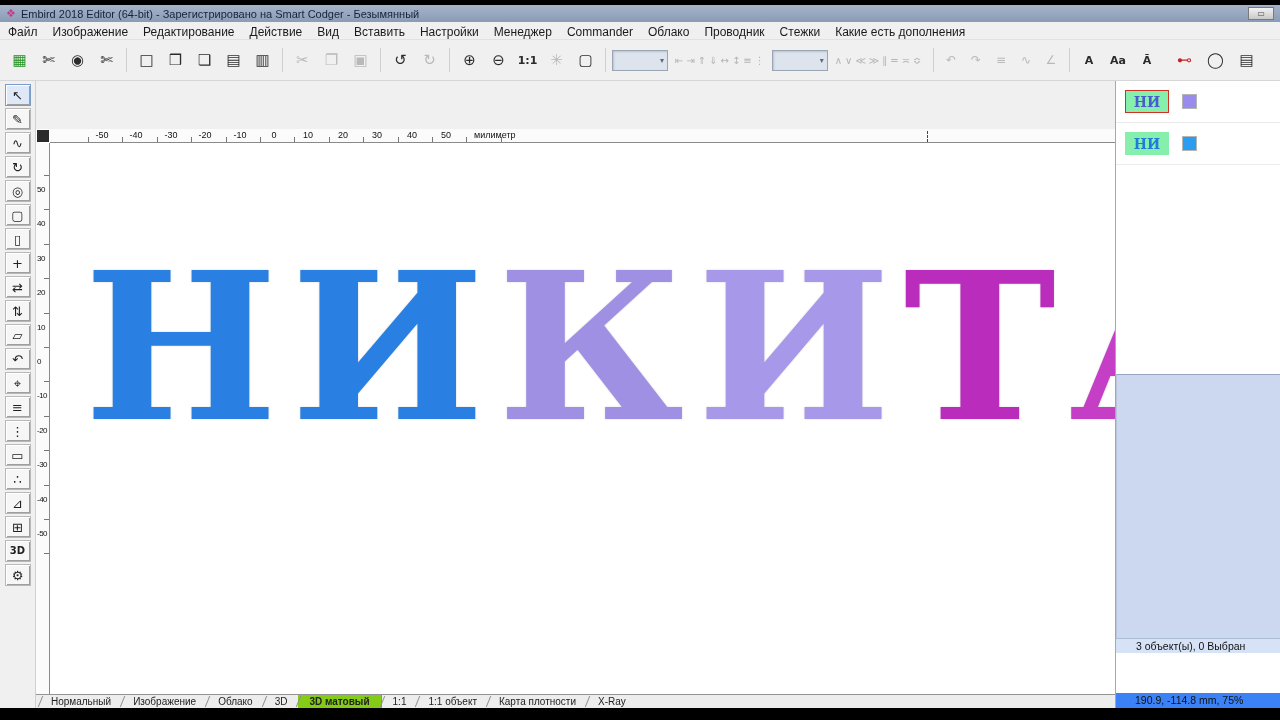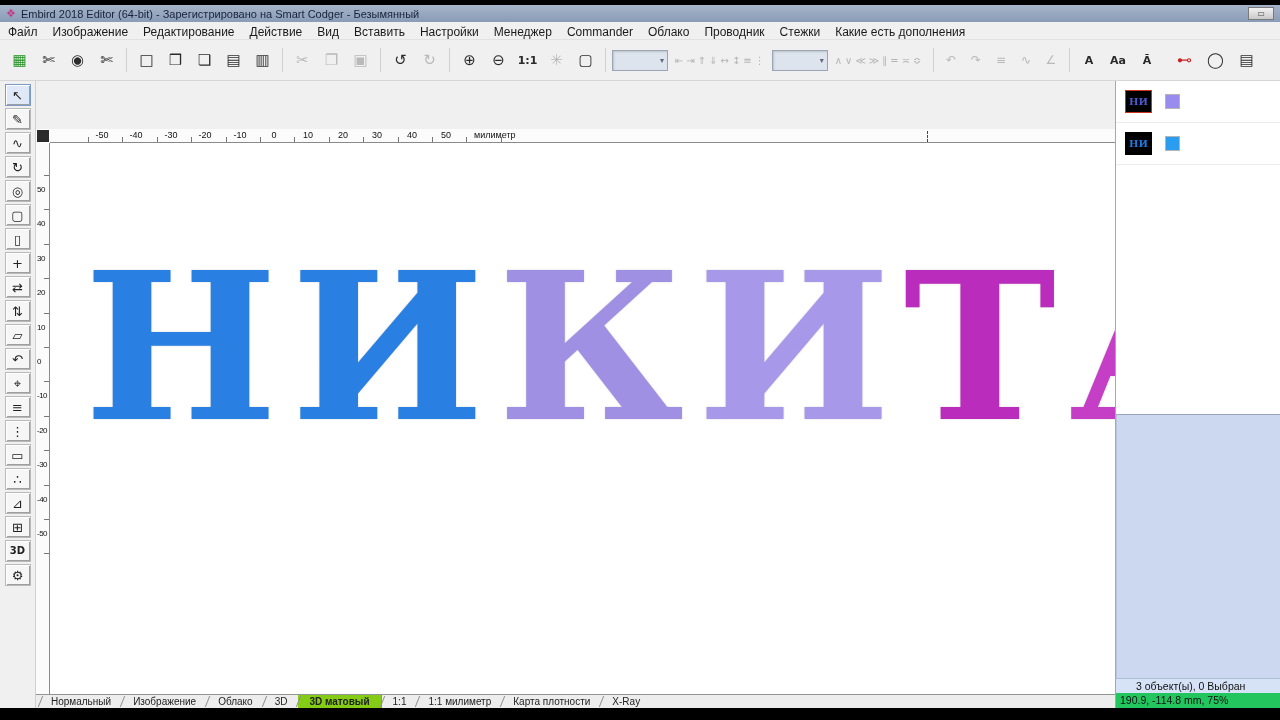--- a/index.html
+++ b/index.html
@@ -58,27 +58,27 @@
 
   
   .tabstrip { height:14px; background:#ededed; border-top:1px solid #949494; display:flex; align-items:center; font-size:10px; color:#222; padding-left:4px; }
   .tab { position:relative; padding:0 11px; line-height:13px; white-space:nowrap; }
   .tab::before { content:""; position:absolute; left:0; top:1px; bottom:1px; width:1px; background:#8f8f8f; transform:skewX(-22deg); }
   .tab.active { background:#84cc16; font-weight:bold; border-right:1px solid #8f8f8f; }
 
   
   .panel { width:165px; background:#fff; border-left:1px solid #a8a8a8; display:flex; flex-direction:column; }
   .obj-row { height:42px; display:flex; align-items:center; gap:13px; padding-left:9px; border-bottom:1px solid #ececec; }
-  .thumb { width:27px; height:23px; background:#000000; border:1px solid transparent; display:flex; align-items:center; justify-content:center; font-family:"DejaVu Serif", serif; font-weight:bold; font-size:10px; }
+  .thumb { width:44px; height:23px; background:#86efac; border:1px solid transparent; display:flex; align-items:center; justify-content:center; font-family:"DejaVu Serif", serif; font-weight:bold; font-size:14px; }
   .thumb.sel { border-color:#cc3322; }
   .swatch { width:15px; height:15px; border:1px solid #b5b5b5; }
   .panel-spacer { flex:1; }
   .preview { height:264px; background:#ccd8ef; border-top:1px solid #97a5c2; border-left:1px solid #b9c4da; }
   .pstat1 { height:15px; background:#d6e3f7; font-size:10.5px; line-height:15px; padding-left:20px; color:#111; border-top:1px solid #aebdd6; white-space:nowrap; }
-  .pstat2 { height:15px; background:#22c55e; font-size:10.5px; line-height:15px; padding-left:4px; color:#111; white-space:nowrap; }
+  .pstat2 { height:15px; background:#3b82f6; font-size:10.5px; line-height:15px; padding-left:19px; color:#111; white-space:nowrap;margin-top:40px; }
 </style>
 </head>
 <body>
 
 <div class="app">
 
   <div class="titlebar">
     <span class="app-icon">❖</span>
     <span class="title-text">Embird 2018 Editor (64-bit) - Зарегистрировано на Smart Codger - Безымянный</span>
     <button class="win-btn">▭</button>
@@ -231,21 +231,21 @@
           </div>
         </div>
       </div>
       <div class="tabstrip">
         <span class="tab">Нормальный</span>
         <span class="tab">Изображение</span>
         <span class="tab">Облако</span>
         <span class="tab">3D</span>
         <span class="tab active">3D матовый</span>
         <span class="tab">1:1</span>
-        <span class="tab">1:1 милиметр</span>
+        <span class="tab">1:1 объект</span>
         <span class="tab">Карта плотности</span>
         <span class="tab">X-Ray</span>
       </div>
     </div>
 
     <div class="panel">
       <div class="obj-row">
         <span class="thumb sel" style="color: rgb(74, 90, 208);">НИ</span>
         <span class="swatch" style="background-color: rgb(153, 140, 238);"></span>
       </div>

